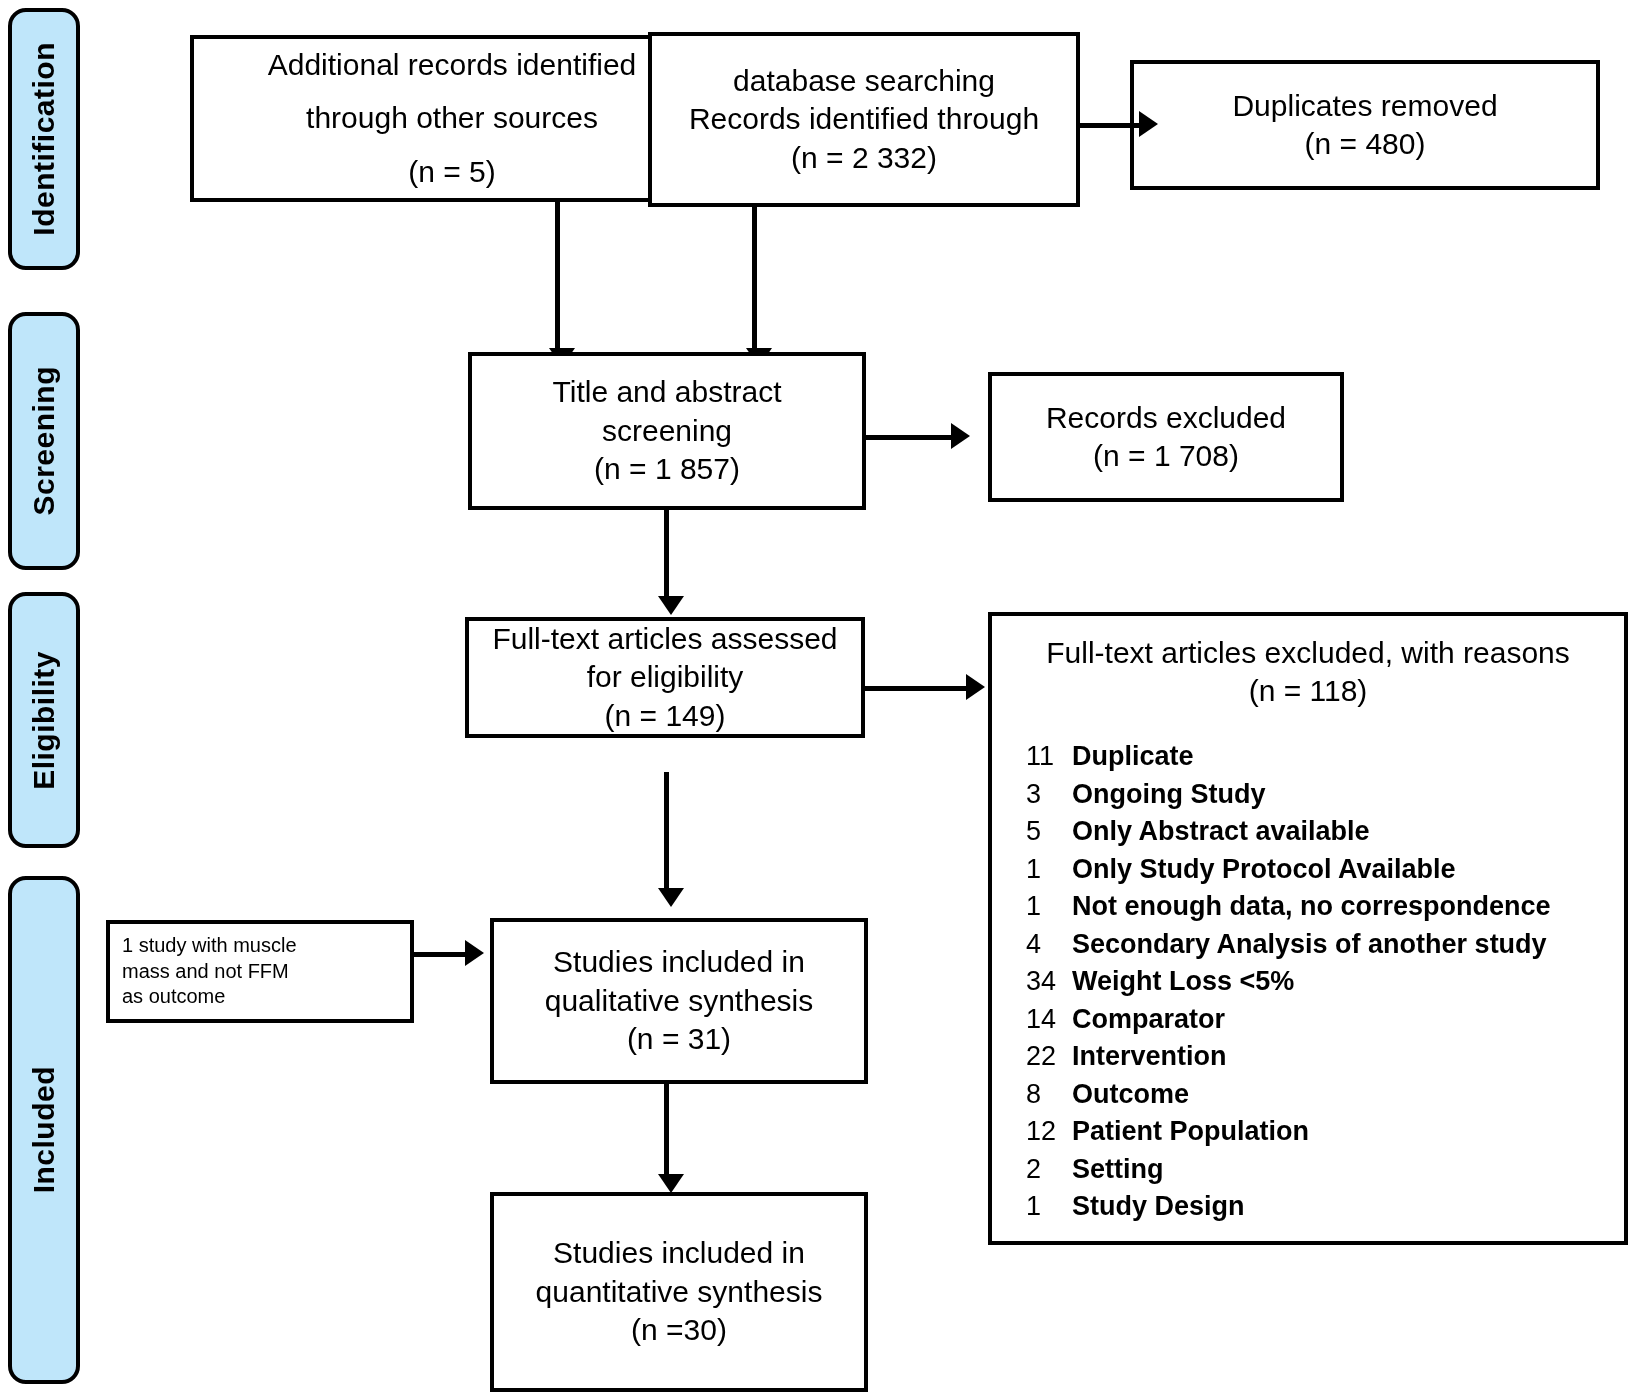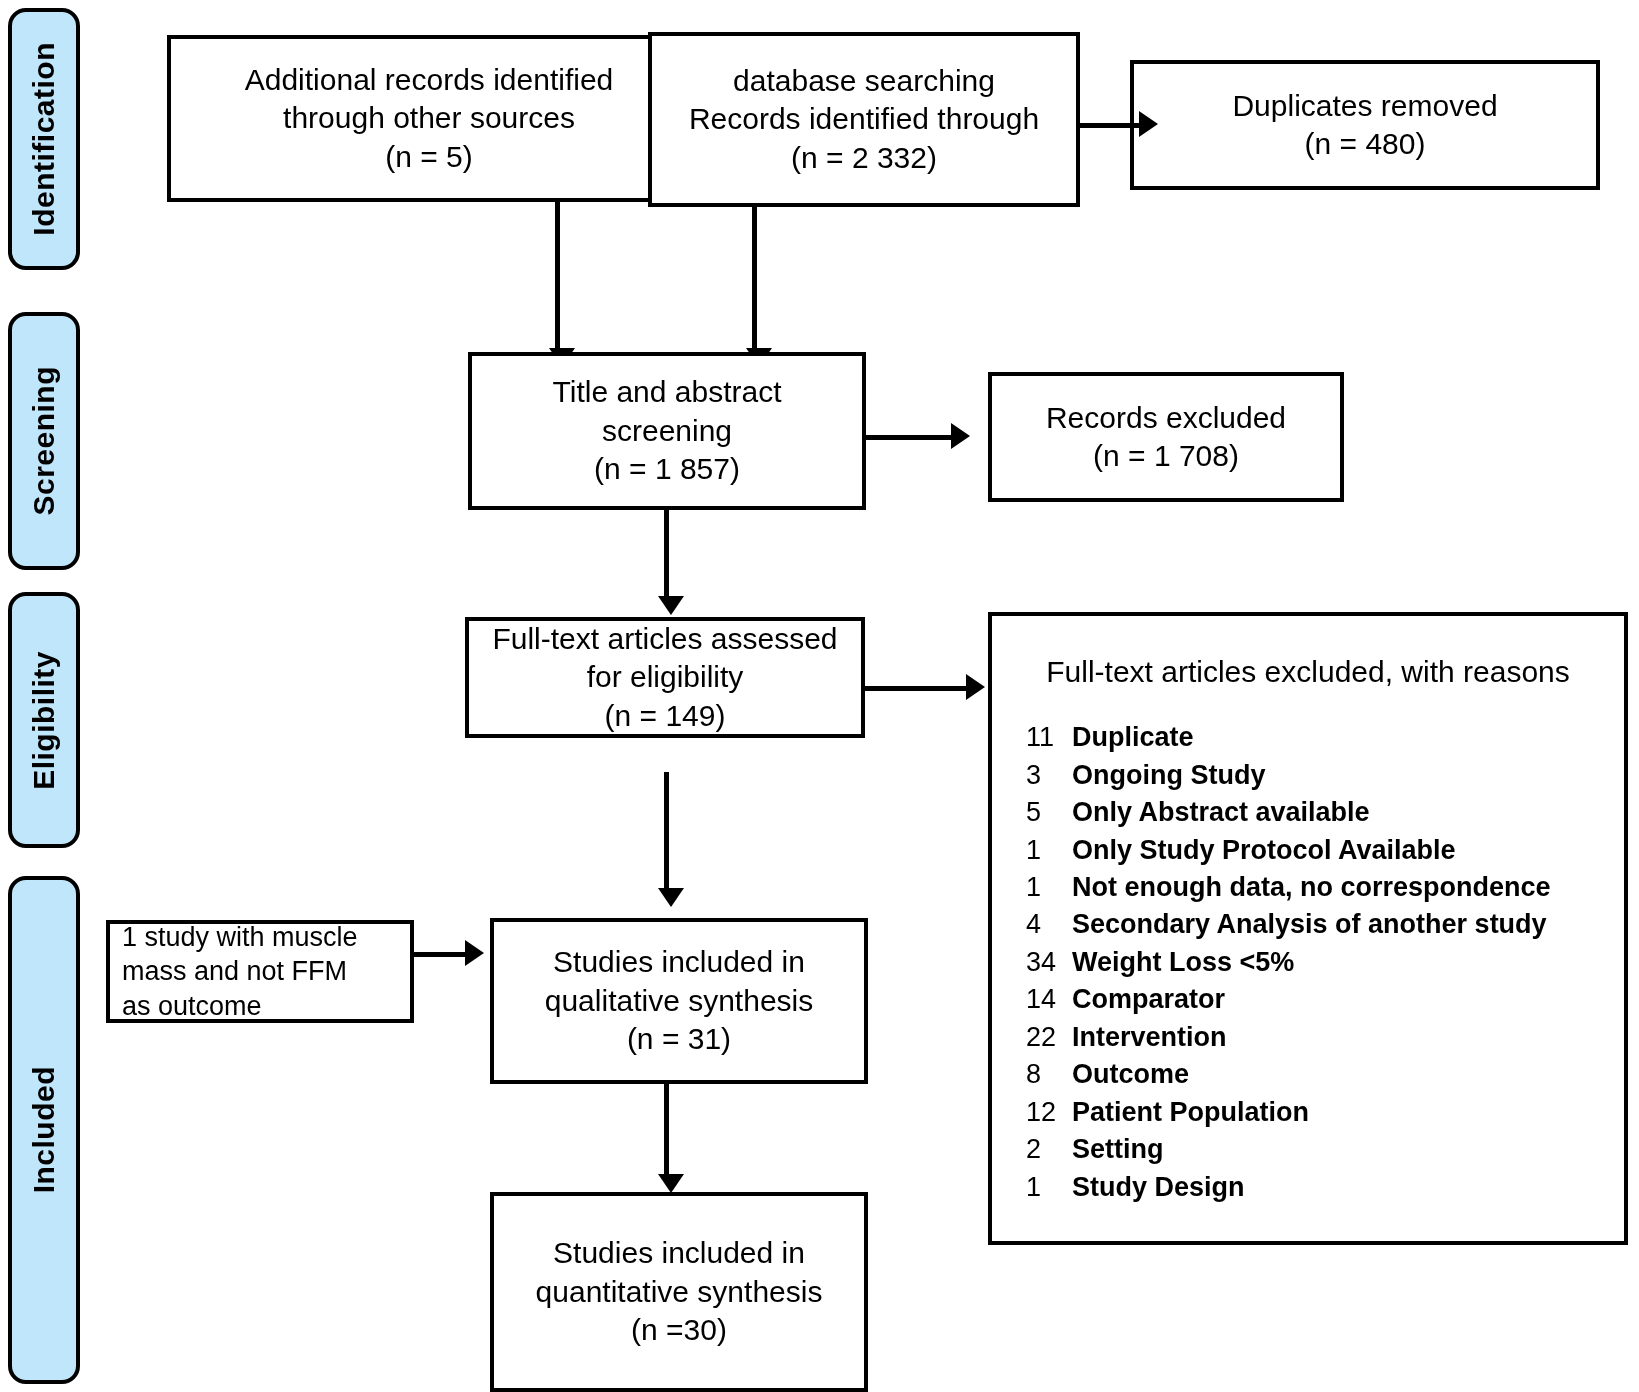--- a/index.html
+++ b/index.html
@@ -120,21 +120,21 @@
   </div>
 
   <div class="stage-pill" style="left:8px; top:592px; width:72px; height:256px;">
     <span class="stage-label">Eligibility</span>
   </div>
 
   <div class="stage-pill" style="left:8px; top:876px; width:72px; height:508px;">
     <span class="stage-label">Included</span>
   </div>
 
-  <div class="node" style="left:167px; top:35px; width:524px; height:167px;">
+  <div class="node" style="left:190px; top:35px; width:524px; height:167px;gap:15px;">
     <span class="line">Additional records identified</span>
     <span class="line">through other sources</span>
     <span class="line">(n = 5)</span>
   </div>
 
   <div class="node" style="left:648px; top:32px; width:432px; height:175px;">
     <span class="line">database searching</span>
     <span class="line">Records identified through</span>
     <span class="line">(n = 2 332)</span>
   </div>
@@ -174,20 +174,21 @@
     <span class="line">Full-text articles assessed</span>
     <span class="line">for eligibility</span>
     <span class="line">(n = 149)</span>
   </div>
 
   <div class="conn h" style="left:865px; top:686px; width:102px;"></div>
   <div class="arrow-right" style="left:966px; top:674px;"></div>
 
   <div class="node left-align-body" style="left:988px; top:612px; width:640px; height:633px;">
     <div class="head">Full-text articles excluded, with reasons</div>
+    <div class="head">(n = 118)</div>
     <div class="reason-list">
       <div class="reason-row">
         <span class="count">11</span>
         <span class="reason-text">Duplicate</span>
       </div>
       <div class="reason-row">
         <span class="count">3</span>
         <span class="reason-text">Ongoing Study</span>
       </div>
       <div class="reason-row">
@@ -233,21 +234,21 @@
       <div class="reason-row">
         <span class="count">1</span>
         <span class="reason-text">Study Design</span>
       </div>
     </div>
   </div>
 
   <div class="conn v" style="left:664px; top:772px; height:118px;"></div>
   <div class="arrow-down" style="left:658px; top:888px;"></div>
 
-  <div class="node" style="left:106px; top:920px; width:308px; height:103px; font-size:27px;">
+  <div class="node" style="left:106px; top:920px; width:308px; height:103px; font-size:20px;">
     <span class="line" style="align-self:flex-start;">1 study with muscle</span>
     <span class="line" style="align-self:flex-start;">mass and not FFM</span>
     <span class="line" style="align-self:flex-start;">as outcome</span>
   </div>
 
   <div class="conn h" style="left:414px; top:952px; width:52px;"></div>
   <div class="arrow-right" style="left:465px; top:940px;"></div>
 
   <div class="node" style="left:490px; top:918px; width:378px; height:166px;">
     <span class="line">Studies included in</span>

